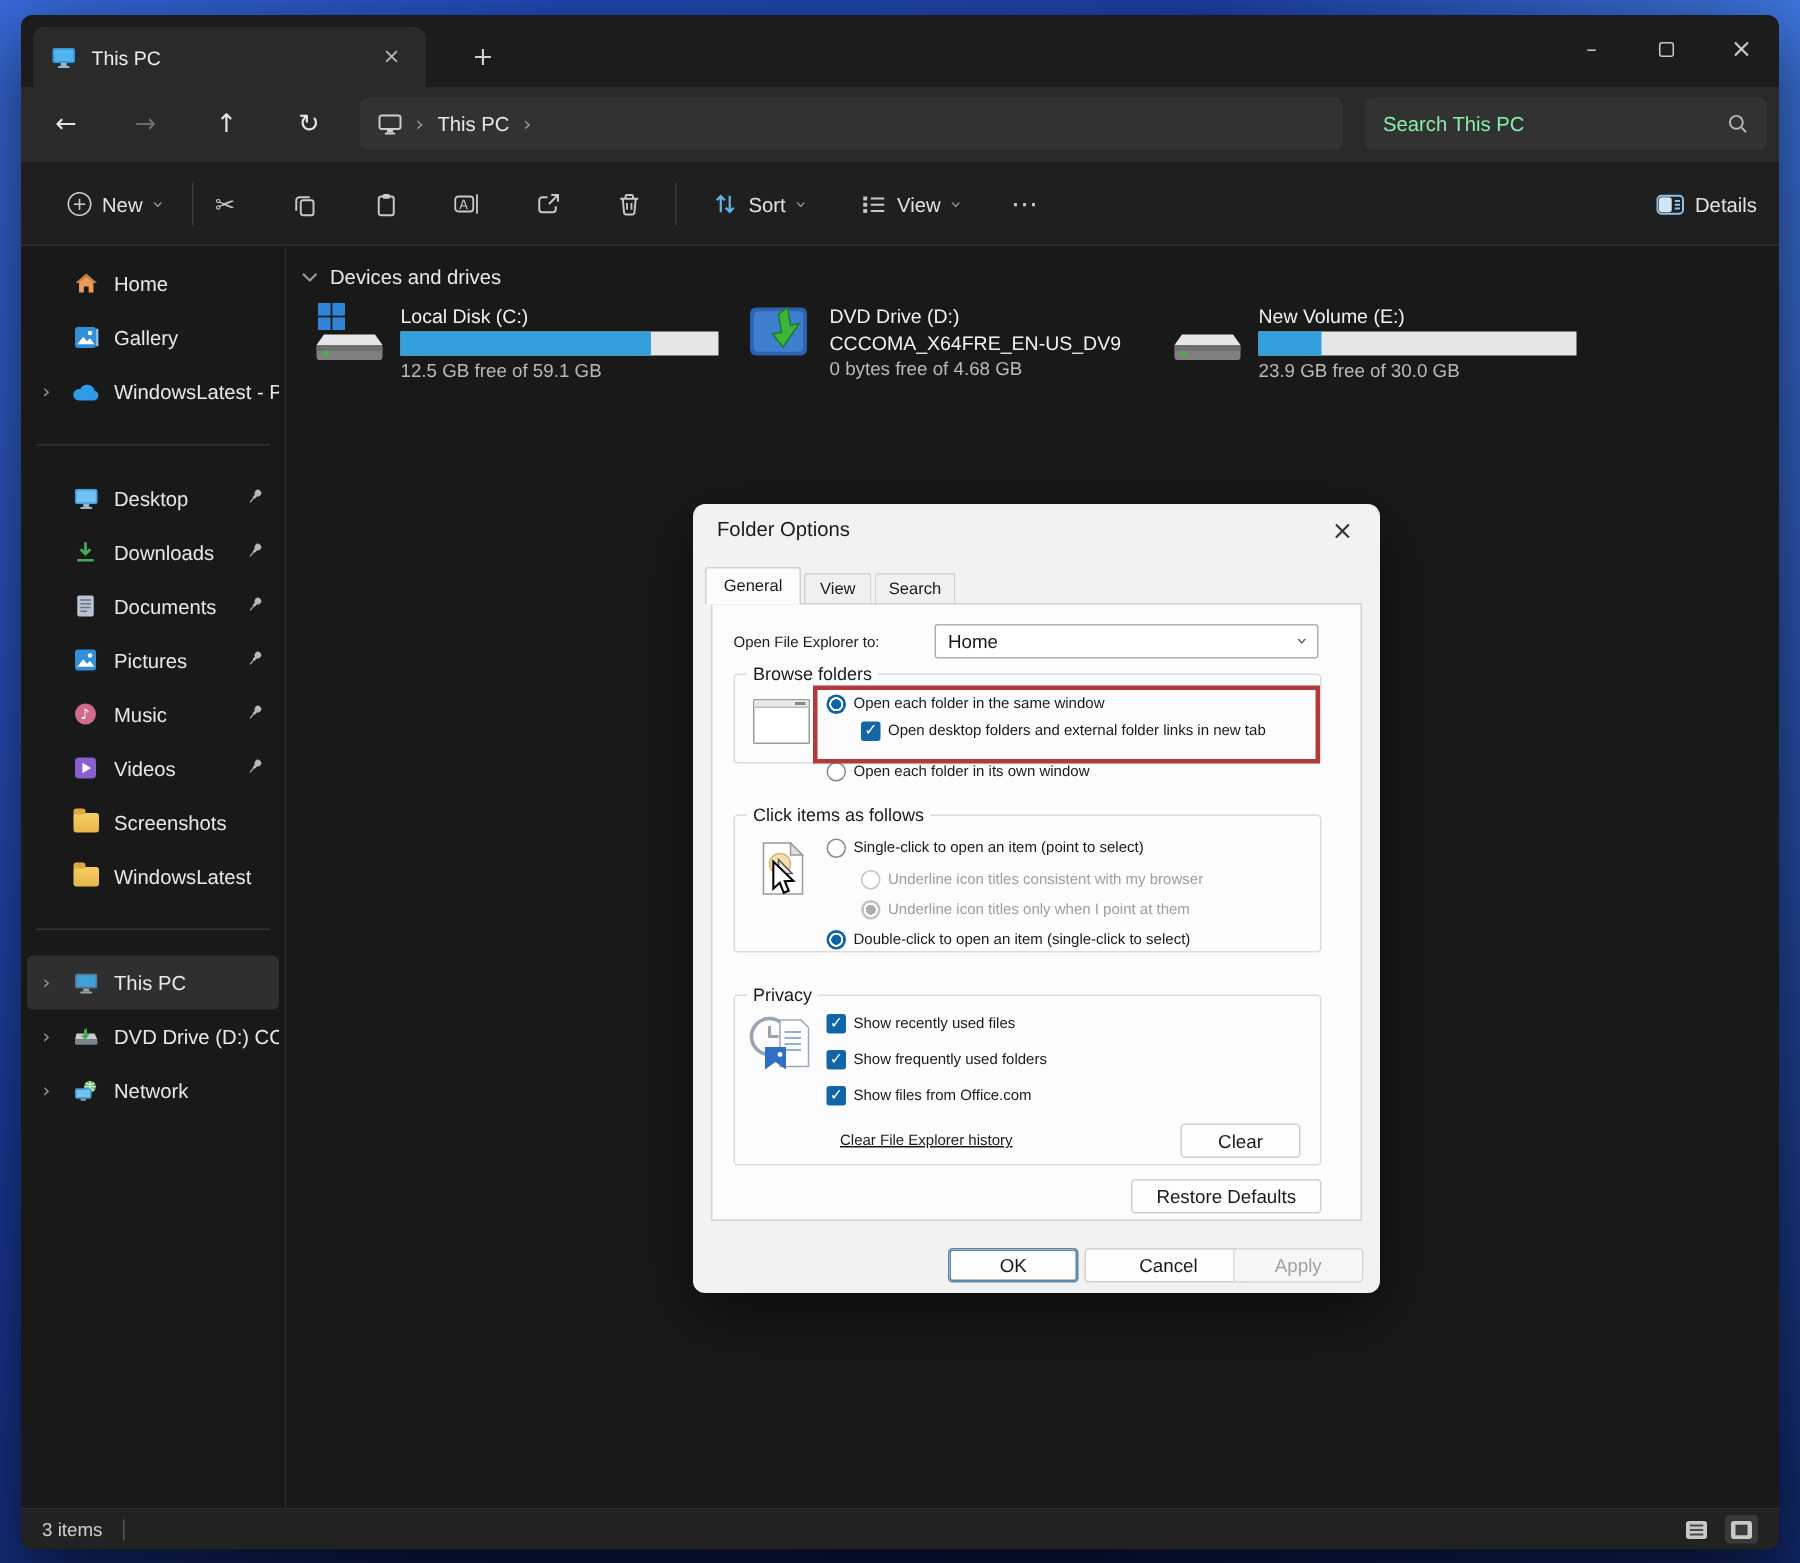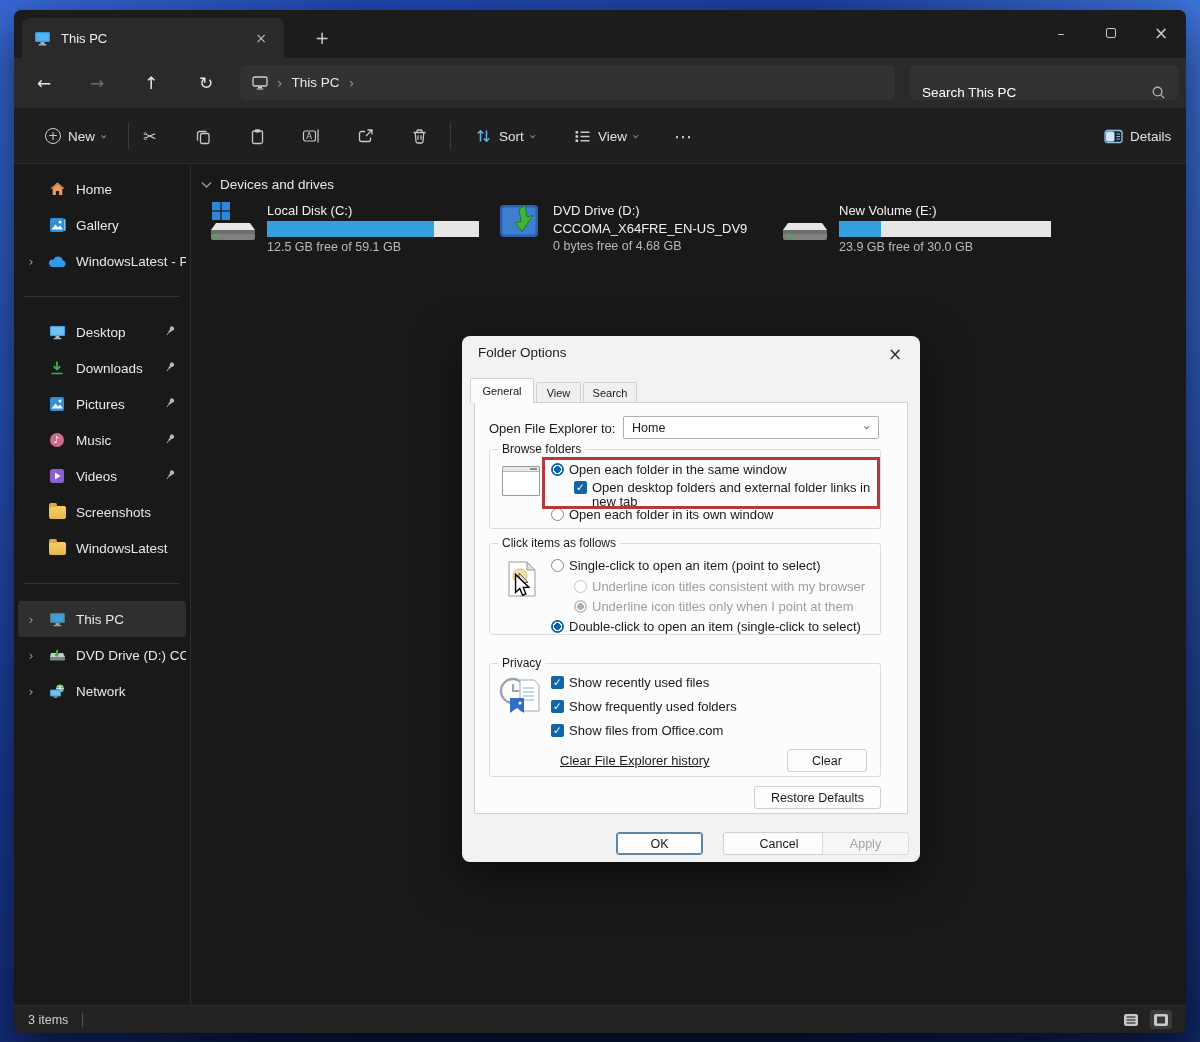--- a/index.html
+++ b/index.html
@@ -25,21 +25,21 @@
   .maxbox{width:10px;height:10px;border:1px solid #c9c9c9;border-radius:2px;}
 
   .navbar{position:absolute;left:0;top:48px;width:100%;height:50px;background:#2a2a2a;}
   .ibtn{position:absolute;top:8px;width:34px;height:34px;display:flex;align-items:center;justify-content:center;
         color:#e6e6e6;font-size:17px;border-radius:4px;}
   .dim{color:#6d6d6d;}
   .addr{position:absolute;left:226px;top:7px;width:655px;height:35px;background:#323232;border-radius:5px;
         display:flex;align-items:center;gap:9px;padding:0 12px;color:#e8e8e8;font-size:13.5px;}
   .crumbchev{color:#9a9a9a;font-size:14px;}
   .searchbox{position:absolute;left:896px;top:7px;width:268px;height:35px;background:#323232;border-radius:5px;
-        display:flex;align-items:flex-end;padding:0 12px;color:#ffffff;font-size:13.5px;}
+        display:flex;align-items:center;padding:0 12px;color:#86efac;font-size:13.5px;}
   .searchbox .mag{margin-left:auto;}
 
   .toolbar{position:absolute;left:0;top:98px;width:100%;height:56px;background:#1f1f1f;border-bottom:1px solid #2e2e2e;}
   .tbtn{position:absolute;top:11px;height:34px;display:flex;align-items:center;gap:7px;color:#e2e2e2;font-size:13.5px;padding:0 9px;border-radius:4px;}
   .tico{position:absolute;top:11px;width:34px;height:34px;display:flex;align-items:center;justify-content:center;color:#c9c9c9;}
   .tdiv{position:absolute;top:14px;width:1px;height:28px;background:#3a3a3a;}
   .chevd{display:inline-block;transform:rotate(90deg);color:#9a9a9a;font-size:13px;}
   .pluscirc{width:16px;height:16px;border:1.4px solid #cfcfcf;border-radius:50%;display:flex;align-items:center;justify-content:center;font-size:12px;color:#cfcfcf;line-height:1;}
 
   .content{position:absolute;left:0;top:155px;width:100%;bottom:28px;background:#191919;}
@@ -81,21 +81,21 @@
         border:1px solid #d2d2d2;background:#f0f0f0;border-bottom:none;border-radius:2px 2px 0 0;}
   .dtab.active{background:#fcfcfc;z-index:3;}
   .page{position:absolute;left:12px;top:66px;width:434px;height:412px;background:#fcfcfc;border:1px solid #d2d2d2;z-index:2;}
   .grp{position:absolute;border:1px solid #dcdcdc;border-radius:3px;}
   .grp .legend{position:absolute;top:-8px;left:8px;background:#fcfcfc;padding:0 4px;font-size:12px;}
   .radio{position:absolute;width:13px;height:13px;border-radius:50%;border:1px solid #8a8a8a;background:#fff;}
   .radio.sel{border:none;background:radial-gradient(circle at 50% 50%, #0e64a8 0 3.2px, #fff 3.4px 4.6px, #0e64a8 4.8px 6.6px);}
   .radio.dis{border-color:#c4c4c4;}
   .radio.dis.sel{border:none;background:radial-gradient(circle at 50% 50%, #aeaeae 0 3.2px, #fff 3.4px 4.6px, #c4c4c4 4.8px 6.6px);}
   .ckbox{position:absolute;width:13px;height:13px;background:#1266a8;border-radius:2px;color:#fff;font-size:10.5px;line-height:13px;text-align:center;}
-  .lbl{position:absolute;font-size:13px;color:#1a1a1a;line-height:14px;}
+  .lbl{position:absolute;font-size:10px;color:#1a1a1a;line-height:14px;}
   .lbl.dis{color:#9e9e9e;}
   .selbox{position:absolute;left:148px;top:13px;width:256px;height:23px;background:#fff;border:1px solid #b0b0b0;border-radius:2px;
         display:flex;align-items:center;padding:0 8px;font-size:12.5px;}
   .selbox .chevd{margin-left:auto;color:#555;}
   .btn{position:absolute;height:23px;background:#fdfdfd;border:1px solid #cfcfcf;border-radius:3px;font-size:12.5px;
        display:flex;align-items:center;justify-content:center;color:#1a1a1a;}
   .btn.focus{border:1px solid #5d88a8;box-shadow:0 0 0 1px #5d88a8 inset;}
   .btn.dis{color:#a2a2a2;background:#f6f6f6;border-color:#dadada;}
   .redbox{position:absolute;left:67px;top:54px;width:338px;height:52px;border:3px solid #b23a3a;z-index:5;pointer-events:none;}
   .winicon{position:absolute;left:12px;top:16px;width:38px;height:30px;background:#fff;border:1px solid #9a9a9a;border-radius:1px;}
@@ -293,20 +293,37 @@
                 <g fill="#b8b8b8" transform="rotate(40 6 6)">
                   <circle cx="6" cy="3" r="2.2"></circle>
                   <rect x="5.1" y="4.5" width="1.8" height="3"></rect>
                   <rect x="5.6" y="7.5" width=".8" height="3.6"></rect>
                 </g>
               </svg></span>
         </div>
         <div class="sitem">
           <span class="chv"></span>
           <span class="sic">
+              <svg width="14" height="16" viewBox="0 0 14 16">
+                <rect x="1.5" y="1" width="11" height="14" rx="1.3" fill="#b9c4d2"></rect>
+                <path d="M3.5 4 h7 M3.5 6.5 h7 M3.5 9 h7 M3.5 11.5 h4.5" stroke="#66727f" stroke-width="1"></path>
+              </svg>
+            </span>
+          <span>Documents</span>
+          <span class="pin"><svg width="12" height="12" viewBox="0 0 12 12">
+                <g fill="#b8b8b8" transform="rotate(40 6 6)">
+                  <circle cx="6" cy="3" r="2.2"></circle>
+                  <rect x="5.1" y="4.5" width="1.8" height="3"></rect>
+                  <rect x="5.6" y="7.5" width=".8" height="3.6"></rect>
+                </g>
+              </svg></span>
+        </div>
+        <div class="sitem">
+          <span class="chv"></span>
+          <span class="sic">
               <svg width="16" height="16" viewBox="0 0 16 16">
                 <rect x="1" y="1" width="14" height="14" rx="2" fill="#2f8fd8"></rect>
                 <path d="M2.5 12.5 L6.5 7.5 L9 10.5 L11 8.5 L13.8 12.5 Z" fill="#fff"></path>
                 <circle cx="11" cy="5" r="1.5" fill="#fff"></circle>
               </svg>
             </span>
           <span>Pictures</span>
           <span class="pin"><svg width="12" height="12" viewBox="0 0 12 12">
                 <g fill="#b8b8b8" transform="rotate(40 6 6)">
                   <circle cx="6" cy="3" r="2.2"></circle>
@@ -490,21 +507,21 @@
     <div class="dtab" style="left:121px;top:46px;width:54px;height:21px;">Search</div>
 
     <div class="page">
 
       <div class="lbl" style="left:14px;top:19px;">Open File Explorer to:</div>
       <div class="selbox">
         <span>Home</span>
         <span class="chevd glyph">›</span>
       </div>
 
-      <div class="grp" style="left:14px;top:46px;width:392px;height:80px;">
+      <div class="grp" style="left:14px;top:46px;width:392px;height:60px;">
         <span class="legend">Browse folders</span>
         <div class="winicon"></div>
         <span class="radio sel" style="left:61px;top:13px;"></span>
         <span class="lbl" style="left:79px;top:13px;">Open each folder in the same window</span>
         <span class="ckbox glyph" style="left:84px;top:31px;">✓</span>
         <span class="lbl" style="left:102px;top:31px;width:295px;">Open desktop folders and external folder links in new tab</span>
         <span class="radio" style="left:61px;top:58px;"></span>
         <span class="lbl" style="left:79px;top:58px;">Open each folder in its own window</span>
       </div>
 
@@ -548,21 +565,21 @@
         <span class="lbl" style="left:79px;top:36px;">Show frequently used folders</span>
         <span class="ckbox glyph" style="left:61px;top:60px;">✓</span>
         <span class="lbl" style="left:79px;top:60px;">Show files from Office.com</span>
         <span class="lbl" style="left:70px;top:90px;text-decoration:underline;">Clear File Explorer history</span>
         <div class="btn" style="left:297px;top:85px;width:80px;">Clear</div>
       </div>
 
       <div class="btn" style="left:279px;top:383px;width:127px;">Restore Defaults</div>
     </div>
 
-    <div class="btn focus" style="left:154px;top:496px;width:87px;">OK</div>
+    <div class="btn focus" style="left:170px;top:496px;width:87px;">OK</div>
     <div class="btn" style="left:261px;top:496px;width:112px;">Cancel</div>
     <div class="btn dis" style="left:360px;top:496px;width:87px;">Apply</div>
   </div>
 
   <svg class="abs" style="left:514px;top:573px;z-index:50;" width="17" height="25" viewBox="0 0 12 18">
     <path d="M1 1 L1 14 L4.1 11.2 L6 16 L8.4 15 L6.5 10.4 L10.6 10.2 Z" fill="#fff" stroke="#000" stroke-width="1"></path>
   </svg>
 
 </div>
 

